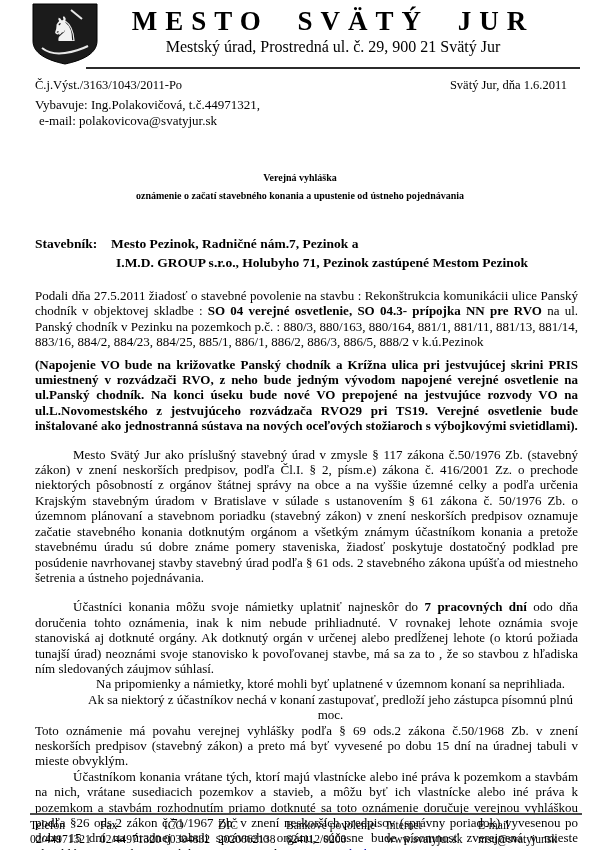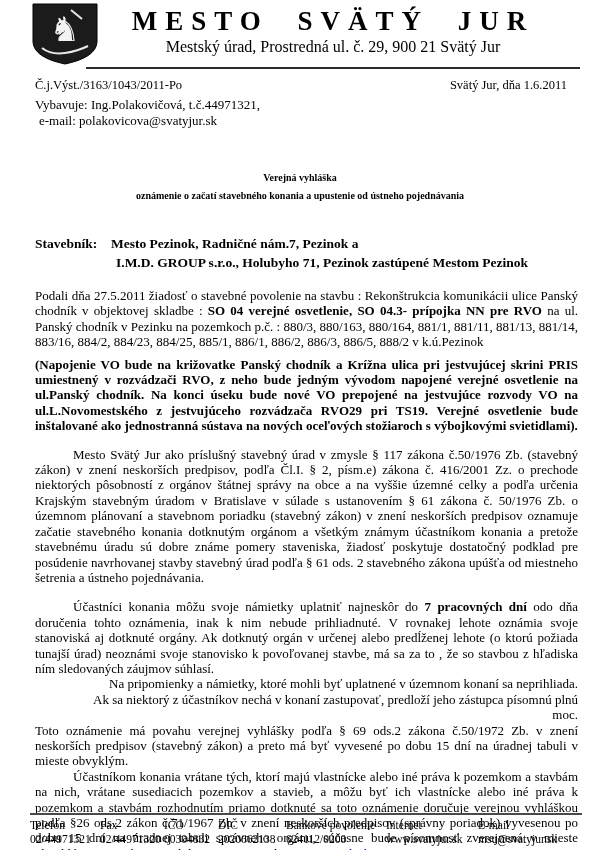--- a/index.html
+++ b/index.html
@@ -29,21 +29,21 @@
             font-size:10px; line-height:18px; }
   
   .stavebnik { display:flex; margin:29px 22px 0 35px; font-weight:bold;
                font-size:13.5px; line-height:19px; }
   .stavebnik .label { width:76px; flex:none; }
   .stavebnik .lines div:nth-child(2) { padding-left:5px; }
   
   .bodytext { margin:0 22px 0 35px; }
   .bodytext p { margin:0; font-size:13px; line-height:15.4px;
                 text-align:justify; }
-  .bodytext p.noj { text-align:right;margin-left:48px; }
+  .bodytext p.noj { text-align:center;margin-left:48px; }
   .p1 { margin-top:16px !important; }
   .p2 { margin-top:7px  !important; font-weight:bold; }
   .p3 { margin-top:13px !important; text-indent:38px; }
   .p4 { margin-top:14px !important; text-indent:38px; }
   .p8 { text-indent:38px; }
   .b  { font-weight:bold; }
   a.doclink { text-decoration:underline; cursor:pointer; }
   
   .footer { position:absolute; left:30px; right:18px; bottom:4px;
             border-top:2px solid #4a4a4a; padding-top:3px;
@@ -101,21 +101,21 @@
     <p class="p2"><span>(Napojenie VO bude na križovatke Panský chodník a Krížna ulica pri jestvujúcej skrini PRIS umiestnený v rozvádzači RVO, z neho bude jedným vývodom napojené verejné osvetlenie na ul.Panský chodník. Na konci úseku bude nové VO prepojené na jestvujúce rozvody VO na ul.L.Novomestského z jestvujúceho rozvádzača RVO29 pri TS19. Verejné osvetlenie bude inštalované ako jednostranná sústava na nových  oceľových stožiaroch s výbojkovými svietidlami).</span></p>
 
     <p class="p3">Mesto Svätý  Jur ako  príslušný stavebný úrad v zmysle § 117 zákona č.50/1976 Zb. (stavebný zákon) v znení neskorších predpisov, podľa Čl.I. § 2,  písm.e) zákona č. 416/2001 Zz. o prechode niektorých pôsobností z orgánov štátnej správy na obce a na vyššie územné celky a podľa určenia Krajským stavebným úradom v Bratislave v súlade s  ustanovením § 61 zákona č. 50/1976 Zb. o územnom plánovaní a stavebnom poriadku (stavebný zákon) v znení neskorších predpisov oznamuje začatie stavebného konania dotknutým orgánom a všetkým známym účastníkom konania a pretože  stavebnému úradu sú dobre známe pomery staveniska, žiadosť poskytuje dostatočný podklad pre posúdenie navrhovanej stavby  stavebný úrad podľa § 61 ods. 2 stavebného zákona upúšťa od miestneho šetrenia a ústneho pojednávania.</p>
 
     <p class="p4"><span>Účastníci konania môžu svoje námietky uplatniť najneskôr do </span><span class="b">7  pracovných dní</span><span> odo dňa doručenia tohto oznámenia, inak k nim nebude prihliadnuté. V rovnakej lehote oznámia svoje stanoviská aj dotknuté orgány. Ak dotknutý orgán v určenej alebo predĺženej lehote (o  ktorú požiada tunajší úrad) neoznámi svoje stanovisko k povoľovanej stavbe, má sa za to , že so stavbou z hľadiska ním sledovaných záujmov súhlasí.</span></p>
 
     <p class="noj">Na pripomienky a námietky, ktoré  mohli byť uplatnené v územnom konaní sa neprihliada.</p>
 
     <p class="noj">Ak sa niektorý z účastníkov nechá v konaní zastupovať, predloží jeho zástupca písomnú plnú moc.</p>
 
-    <p>Toto oznámenie má povahu verejnej vyhlášky podľa § 69 ods.2 zákona č.50/1972 Zb. v znení neskorších predpisov (stavebný zákon) a preto má byť vyvesené po dobu 15 dní na úradnej tabuli v mieste obvyklým.</p>
+    <p>Toto oznámenie má povahu verejnej vyhlášky podľa § 69 ods.2 zákona č.50/1968 Zb. v znení neskorších predpisov (stavebný zákon) a preto má byť vyvesené po dobu 15 dní na úradnej tabuli v mieste obvyklým.</p>
 
     <p class="p8"><span>Účastníkom konania vrátane tých, ktorí majú vlastnícke alebo iné práva k pozemkom a stavbám na nich, vrátane susediacich pozemkov a stavieb, a môžu byť ich vlastnícke alebo iné práva k pozemkom a stavbám rozhodnutím priamo dotknuté  sa toto oznámenie doručuje verejnou vyhláškou podľa §26 ods.2 zákon č.71/1967 Zb. v znení neskorších predpisov (správny poriadok) vyvesenou po dobu 15 dní na úradnej tabuli správneho orgánu,  súčasne bude písomnosť zverejnená v mieste obvyklým  a na webovej stránke Mesta Pezinok </span><a class="doclink" style="color: rgb(0, 0, 204);">www.pezinok.sk</a><span> .</span></p>
   </div>
 
   <div class="footer">
     <div class="fcol">
       <div>Telefón</div>
       <div>02/44971321</div>
     </div>
     <div class="fcol">

